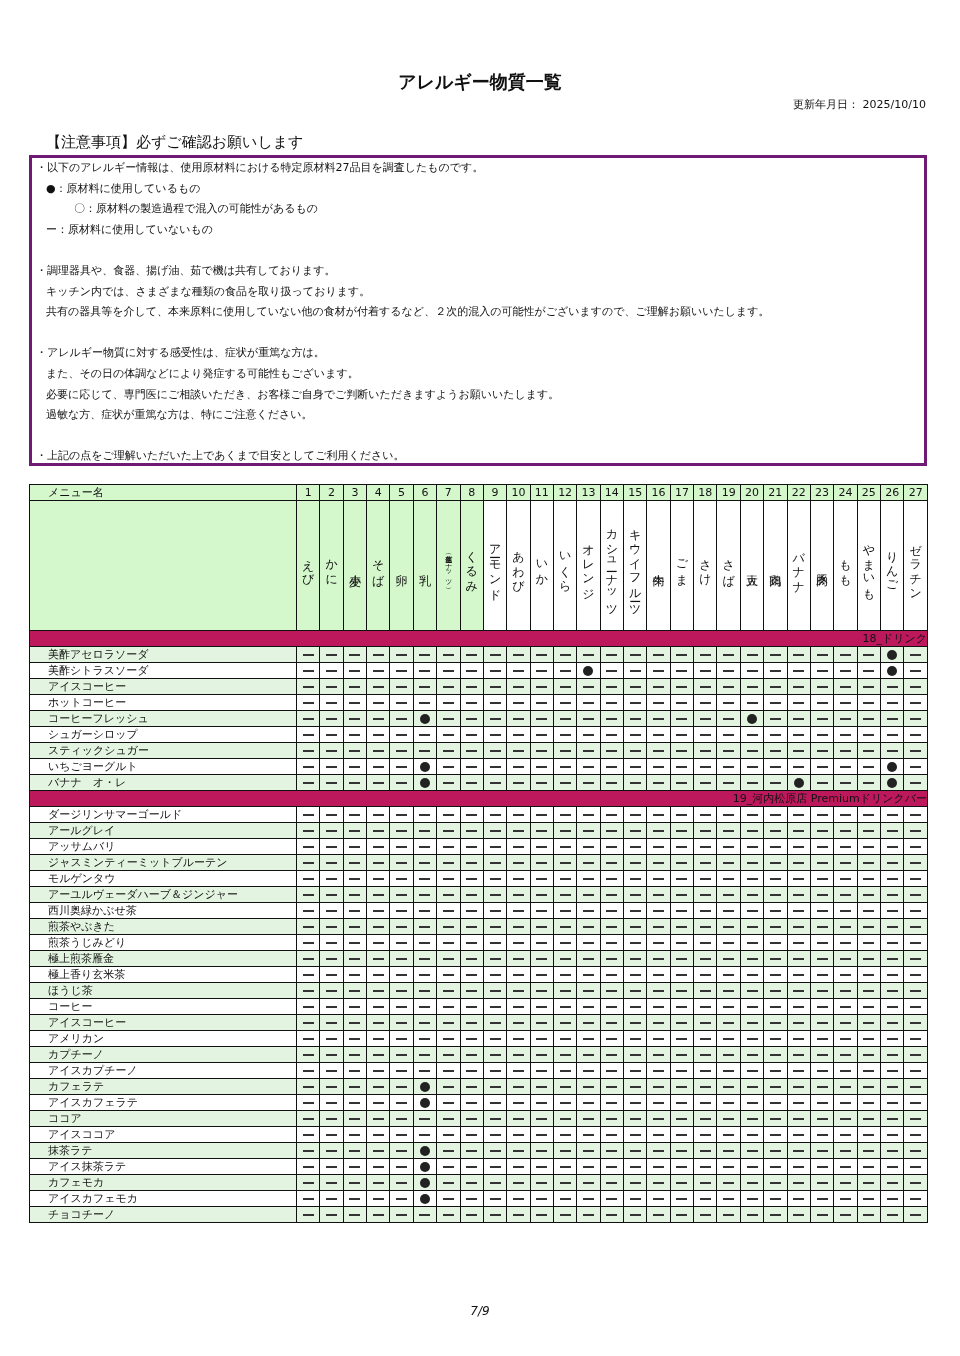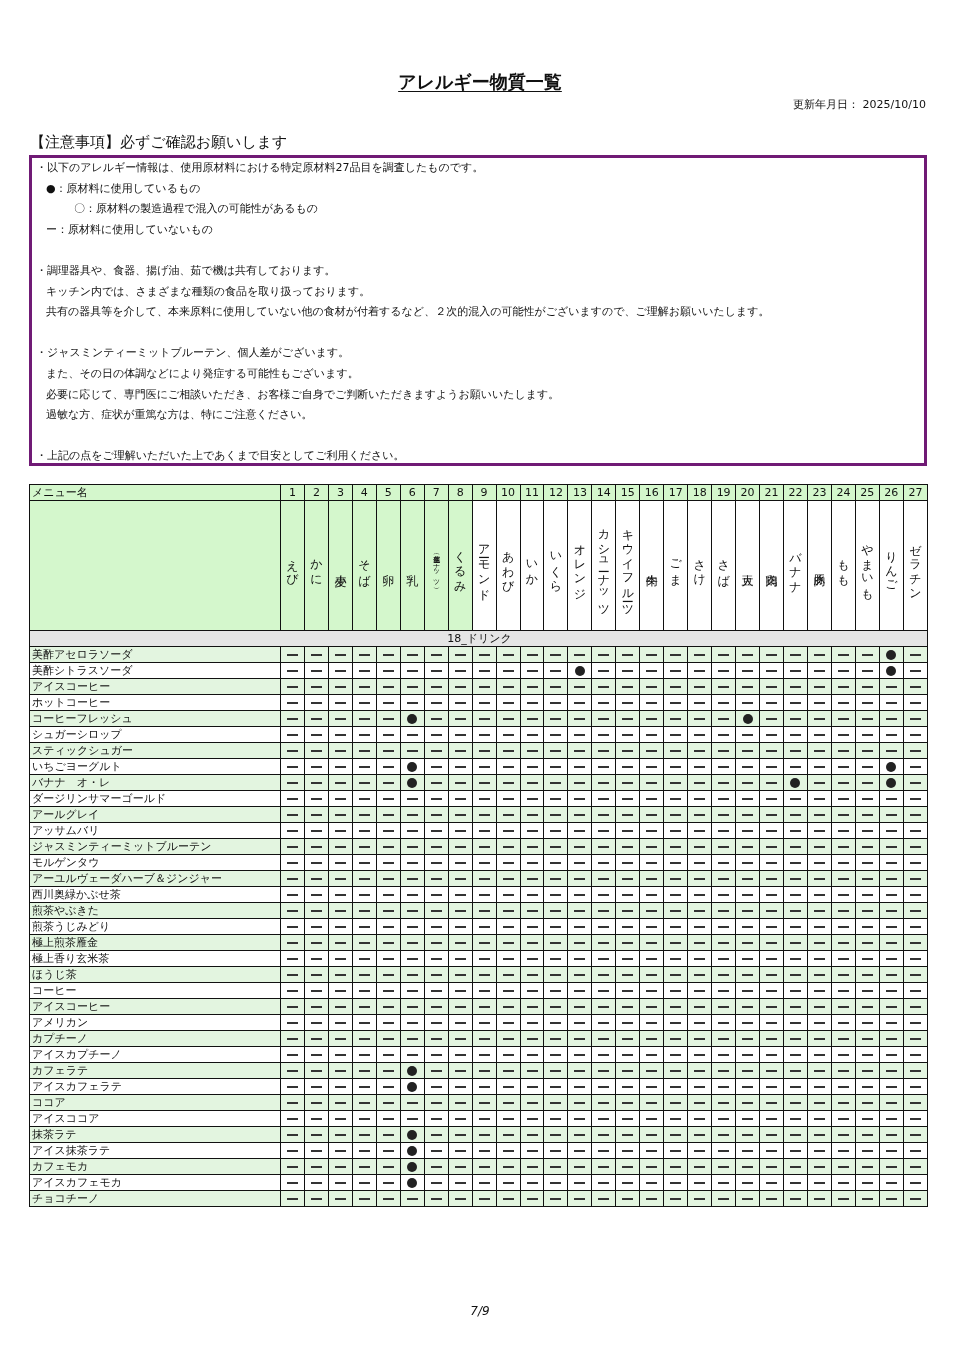--- a/index.html
+++ b/index.html
@@ -1,32 +1,32 @@
 <!DOCTYPE html>
 <html><head>
 <meta charset="utf-8">
 <style>
   html, body { margin:0; padding:0; background:#ffffff; }
   body { width:960px; height:1356px; position:relative; font-family:"DejaVu Sans","Liberation Sans",sans-serif; color:#111; overflow:hidden; }
   .title { position:absolute; top:70px; left:0; width:960px; text-align:center; font-size:18px; font-weight:bold; }
-  .title span { text-decoration:underline; text-underline-offset:3px;text-align:center; }
+  .title span { text-underline-offset:3px;text-align:center; }
   .updated { position:absolute; top:97px; right:34px; font-size:11px; }
-  .notice-head { position:absolute; top:133px; left:30px; font-size:15px; }
+  .notice-head { position:absolute; top:133px; left:46px; font-size:15px; }
   .notice-box { position:absolute; top:155px; left:29px; width:898px; height:311px; border:3px solid #701a75; box-sizing:border-box; font-size:11px; }
   .notice-box .line { position:absolute; left:4px; white-space:nowrap; }
   .notice-box .ind { left:14px; }
   table.allergy { position:absolute; top:484px; left:29px; border-collapse:collapse; table-layout:fixed; width:899px; }
   table.allergy td { border:1.5px solid #111; padding:0; font-size:11px; text-align:center; vertical-align:middle; height:15px; line-height:14px; overflow:hidden; }
-  table.allergy td.name { text-align:left; padding-left:2px; white-space:nowrap; width:248px; }
+  table.allergy td.name { text-align:left; padding-left:18px; white-space:nowrap; width:248px; }
   .hdr-green { background:#d4f7cc; }
   .hdr-white { background:#ffffff; }
   .vert { writing-mode:vertical-rl; text-orientation:upright; margin:0 auto; font-size:12px; letter-spacing:1px; line-height:14px; }
   .vert.small { font-size:7px; letter-spacing:0; }
   tr.head2 td { height:129px; }
-  tr.section td { background:#e5e5e5; text-align:center; padding-left:2px; }
+  tr.section td { background:#be185d; text-align:right; padding-left:2px; }
   tr.even td { background:#e3f5e0; }
   tr.odd td { background:#ffffff; }
   .dot { display:inline-block; width:10px; height:10px; border-radius:50%; background:#222; vertical-align:middle; }
   .dash { display:inline-block; width:11px; height:2px; background:#333; vertical-align:middle; }
   .page-num { position:absolute; top:1304px; left:0; width:960px; text-align:center; font-size:12px;font-style:italic; }
 </style>
 </head>
 <body>
 
 <div class="title"><span>アレルギー物質一覧</span></div>
@@ -35,21 +35,21 @@
 <div class="notice-box" id="notice-box">
     <div class="line" style="top: 2px;">・以下のアレルギー情報は、使用原材料における特定原材料27品目を調査したものです。</div>
     <div class="line ind" style="top: 22.6px;">●：原材料に使用しているもの</div>
     <div class="line ind" style="top: 43.2px; margin-left: 28px;">〇：原材料の製造過程で混入の可能性があるもの</div>
     <div class="line ind" style="top: 63.8px;">ー：原材料に使用していないもの</div>
     <div class="line" style="top: 84.4px;"></div>
     <div class="line" style="top: 105px;">・調理器具や、食器、揚げ油、茹で機は共有しております。</div>
     <div class="line ind" style="top: 125.6px;">キッチン内では、さまざまな種類の食品を取り扱っております。</div>
     <div class="line ind" style="top: 146.2px;">共有の器具等を介して、本来原料に使用していない他の食材が付着するなど、２次的混入の可能性がございますので、ご理解お願いいたします。</div>
     <div class="line" style="top: 166.8px;"></div>
-    <div class="line" style="top: 187.4px;">・ジャスミンティーミットブルーテン、個人差がございます。</div>
+    <div class="line" style="top: 187.4px;">・アレルギー物質に対する感受性は、症状が重篤な方は。</div>
     <div class="line ind" style="top: 208px; text-align: right;">また、その日の体調などにより発症する可能性もございます。</div>
     <div class="line ind" style="top: 228.6px;">必要に応じて、専門医にご相談いただき、お客様ご自身でご判断いただきますようお願いいたします。</div>
     <div class="line ind" style="top: 249.2px;">過敏な方、症状が重篤な方は、特にご注意ください。</div>
     <div class="line" style="top: 269.8px;"></div>
     <div class="line" style="top: 290.4px;">・上記の点をご理解いただいた上であくまで目安としてご利用ください。</div>
   </div>
 
 <table class="allergy" id="allergy-table">
   <tbody id="allergy-body">
       <tr>
@@ -432,20 +432,23 @@
         <td><span class="dash"></span></td>
         <td><span class="dash"></span></td>
         <td><span class="dash"></span></td>
         <td><span class="dot"></span></td>
         <td><span class="dash"></span></td>
         <td><span class="dash"></span></td>
         <td><span class="dash"></span></td>
         <td><span class="dot"></span></td>
         <td><span class="dash"></span></td>
       </tr>
+      <tr class="section">
+        <td colspan="28">19_河内松原店 Premiumドリンクバー</td>
+      </tr>
       <tr class="odd">
         <td class="name">ダージリンサマーゴールド</td>
         <td><span class="dash"></span></td>
         <td><span class="dash"></span></td>
         <td><span class="dash"></span></td>
         <td><span class="dash"></span></td>
         <td><span class="dash"></span></td>
         <td><span class="dash"></span></td>
         <td><span class="dash"></span></td>
         <td><span class="dash"></span></td>

